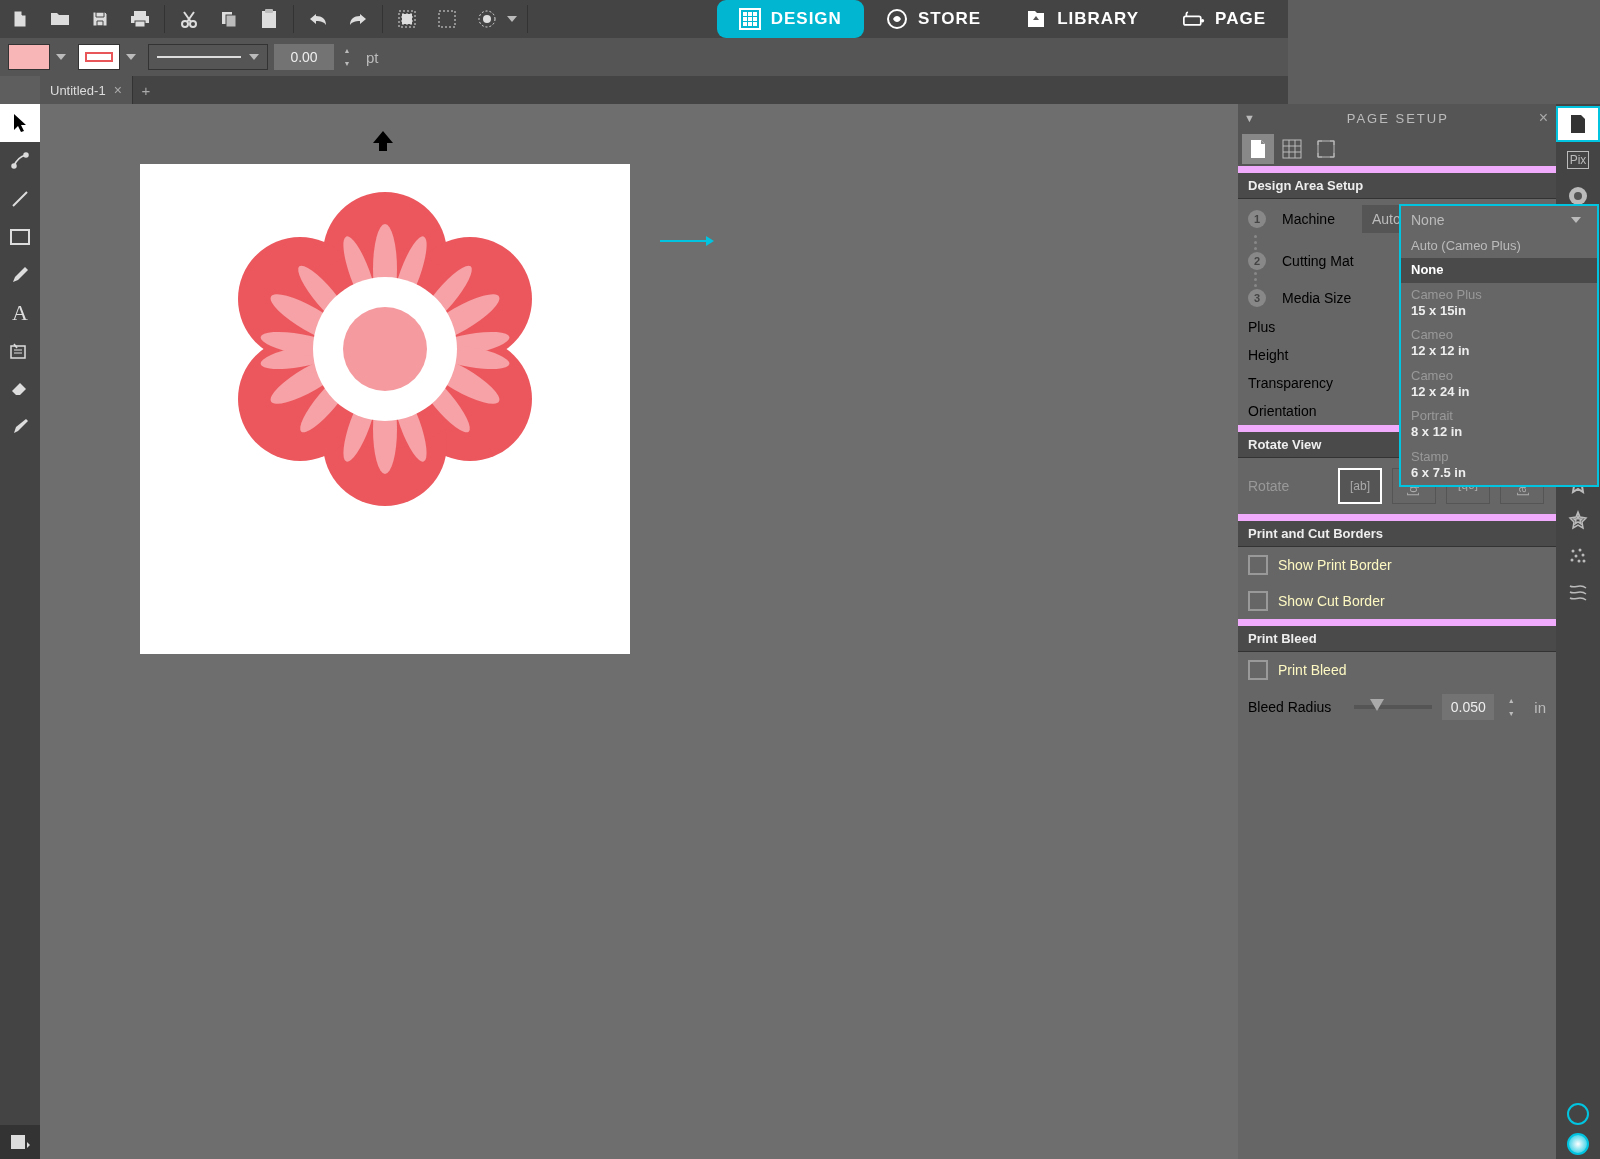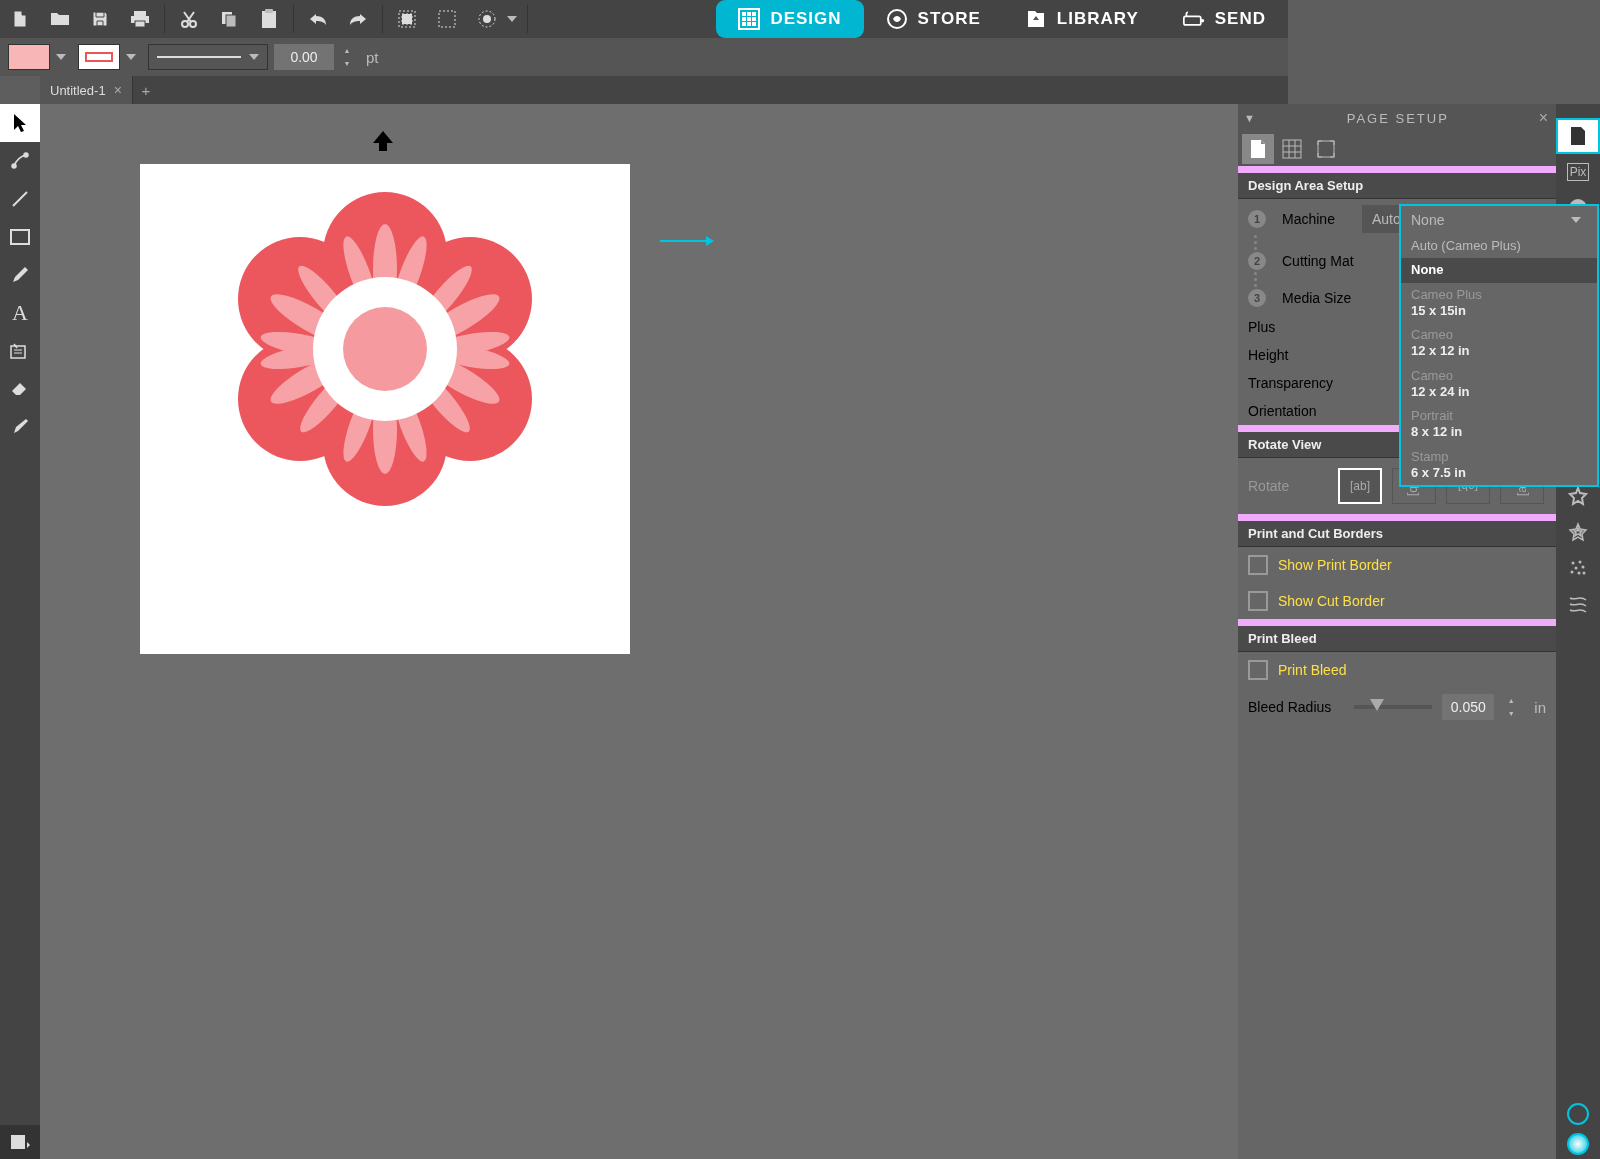--- a/index.html
+++ b/index.html
@@ -61,26 +61,26 @@
 .dropdown { position: absolute; left: 128px; top: 100px; width: 200px; border: 2px solid #00c4e0; background: #666; z-index: 10; margin-left: 33px; }
 .dd-head { padding: 6px 10px; color: #bbb; display: flex; align-items: center; }
 .dd-head .tri { margin-left: auto; }
 .dd-item { padding: 4px 10px; color: #bbb; font-size: 13px; line-height: 1.25; cursor: pointer; }
 .dd-item.sel-i { background: #4a4a4a; color: #fff; font-weight: bold; }
 .dd-item .sub { color: #eee; font-weight: bold; }
 .dd-item .nm { color: #999; }
 .rotate-row { display: flex; gap: 10px; padding: 10px; align-items: center; }
 .rot-btn { width: 44px; height: 36px; border: 1px solid #555; display: flex; align-items: center; justify-content: center; color: #aaa; font-size: 12px; cursor: pointer; }
 .rot-btn.active { border: 2px solid #fff; background: #555; }
-.chk-row { display: flex; align-items: center; gap: 10px; padding: 8px 10px; color: #fde047; }
+.chk-row { display: flex; align-items: center; gap: 10px; padding: 8px 10px; color: #fef9c3; }
 .chk { width: 20px; height: 20px; border: 2px solid #999; cursor: pointer; }
 .slider { flex: 1; height: 4px; background: #555; position: relative; }
 .slider .thumb { position: absolute; left: 20%; top: -6px; width: 0; height: 0; border-left: 7px solid transparent; border-right: 7px solid transparent; border-top: 12px solid #aaa; }
 
-.right-tools { width: 44px; background: #444; display: flex; flex-direction: column; padding-top: 14px; }
+.right-tools { width: 44px; background: #444; display: flex; flex-direction: column; padding-top: 2px; }
 .rt-btn { height: 36px; display: flex; align-items: center; justify-content: center; color: #bbb; cursor: pointer; }
 .rt-btn.active { border: 2px solid #00c4e0; background: #fff; }
 .rt-spacer { flex: 1; }
 .gear { width: 22px; height: 22px; border: 2px solid #00c4e0; border-radius: 50%; margin: 4px auto; }
 
 svg { display: block; }
 </style>
 </head>
 <body>
 
@@ -188,21 +188,21 @@
           <path fill="#555" d="M11 8l-3 4h6z"></path>
         </svg>
       <span>LIBRARY</span>
     </div>
     <div class="top-tab">
       <svg class="ico" viewBox="0 0 26 18">
           <rect x="1" y="6" width="20" height="10" rx="2" fill="none" stroke="#fff" stroke-width="2"></rect>
           <path d="M4 6V3a2 2 0 012-2" stroke="#fff" stroke-width="2" fill="none"></path>
           <circle cx="23" cy="11" r="2" fill="#fff"></circle>
         </svg>
-      <span>SEND</span>
+      <span>PAGE</span>
     </div>
   </div>
 </div>
 
 <div class="sub-toolbar">
   <div class="swatch fill"></div>
   <div class="dd-tri"></div>
   <div class="swatch line"></div>
   <div class="dd-tri"></div>
   <div class="line-sel">

